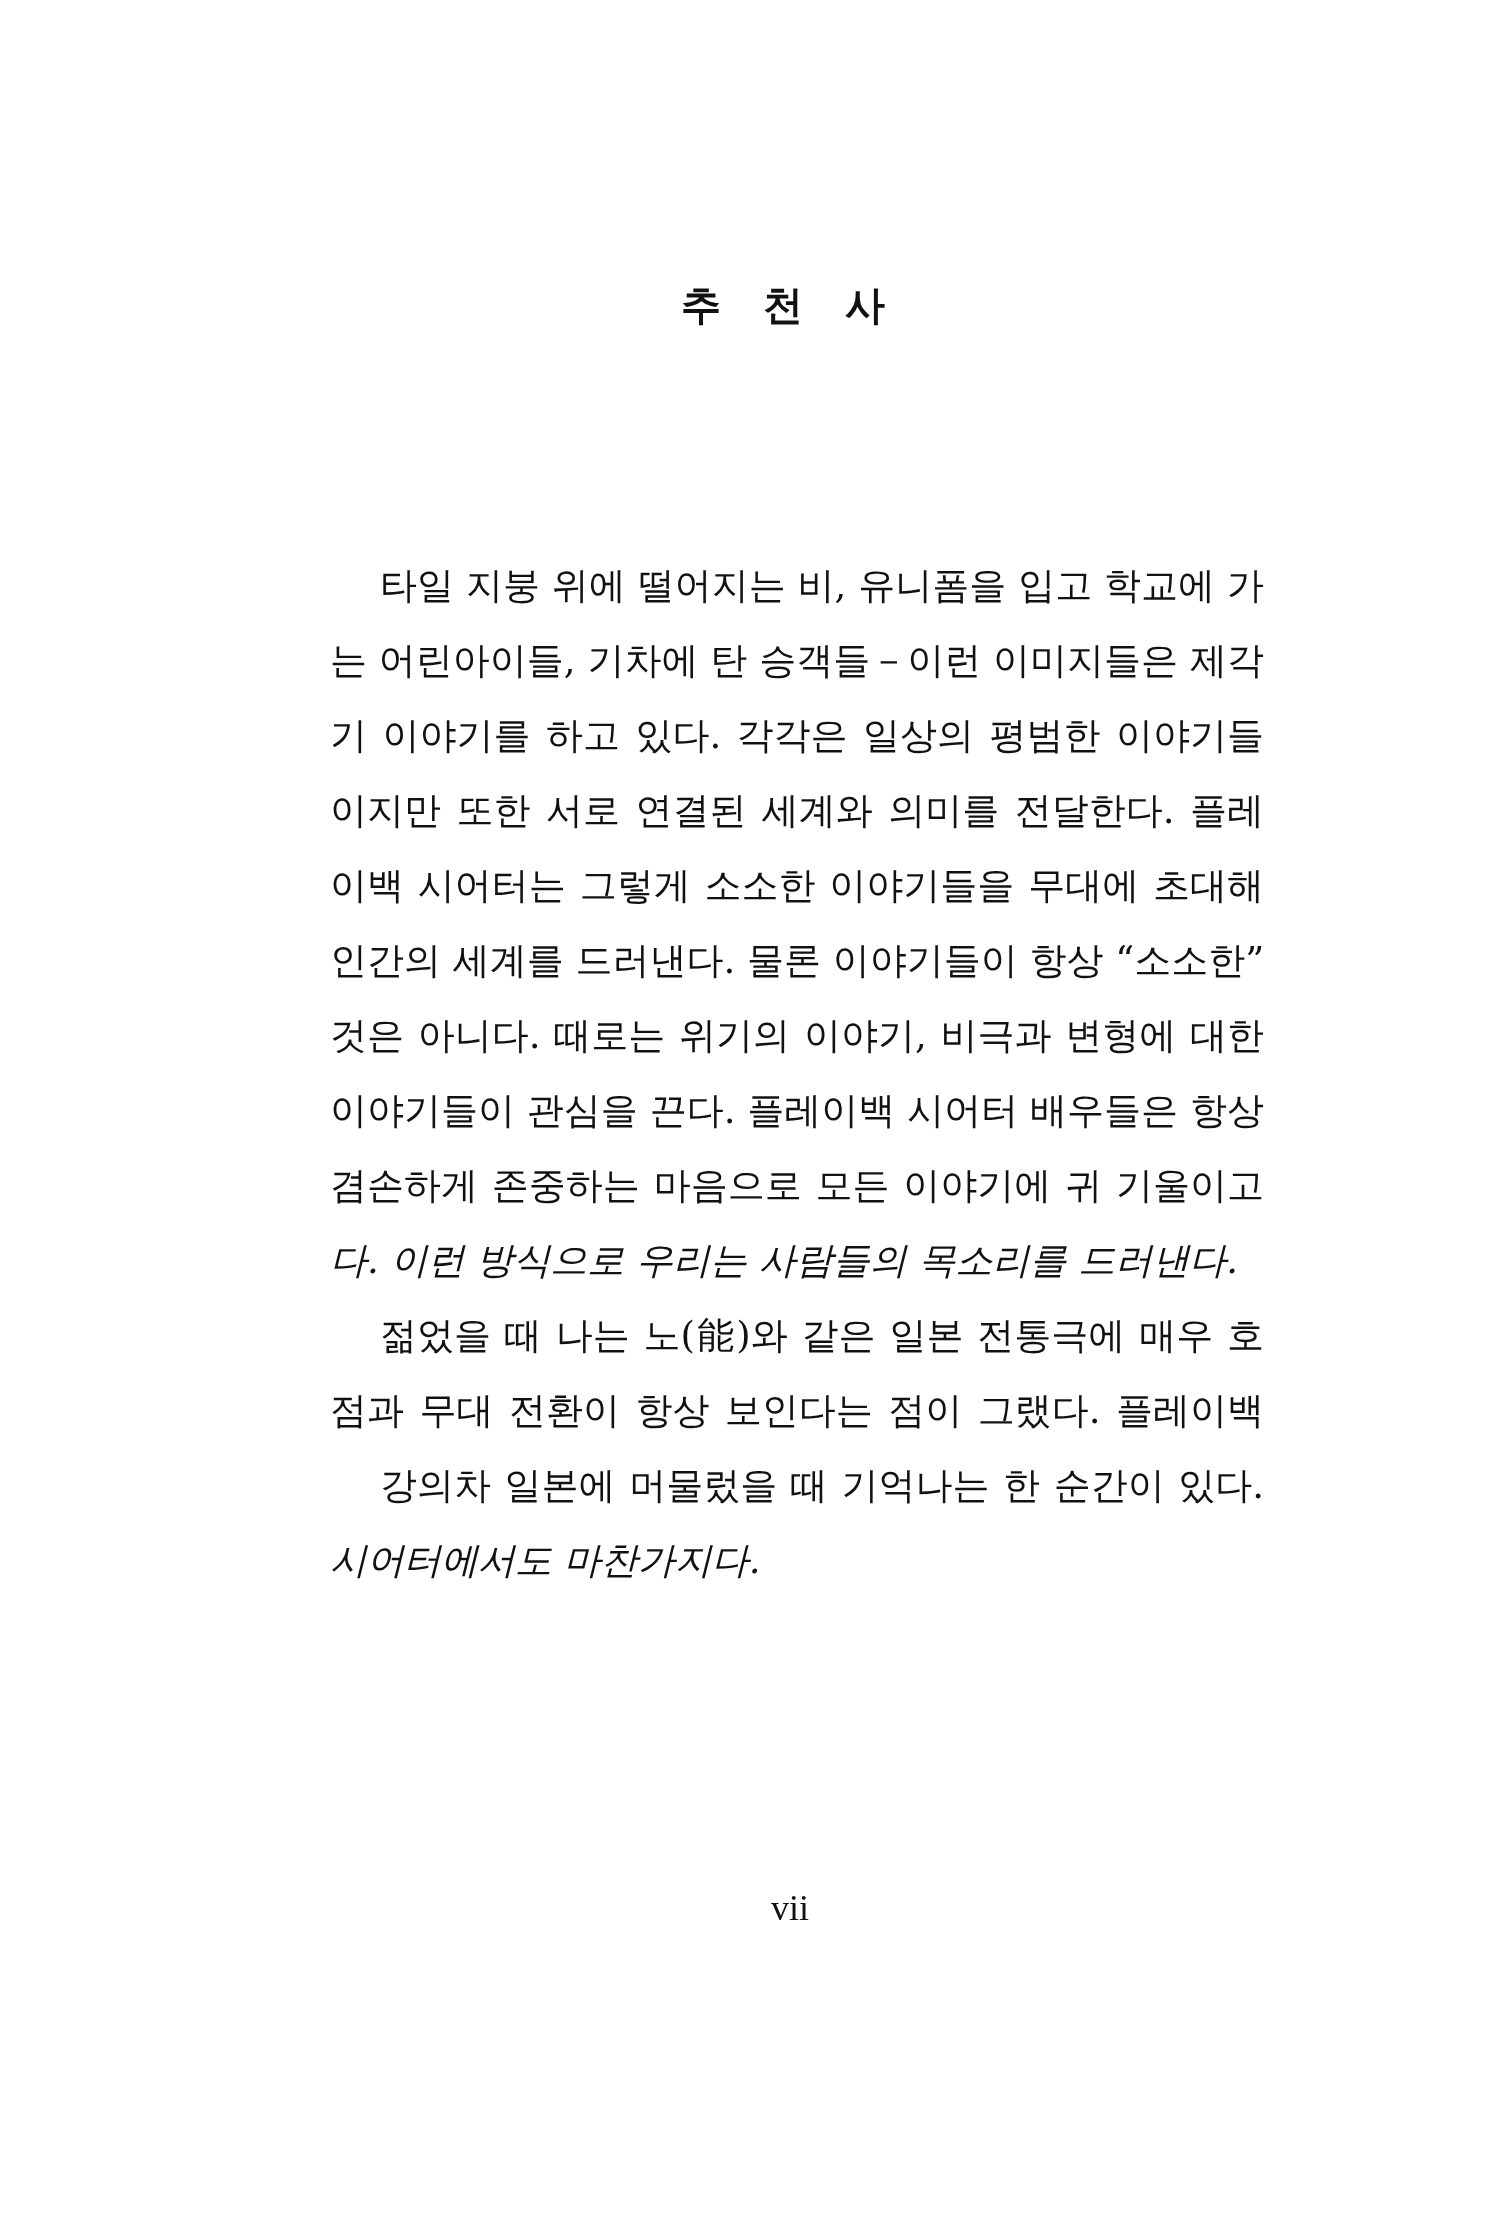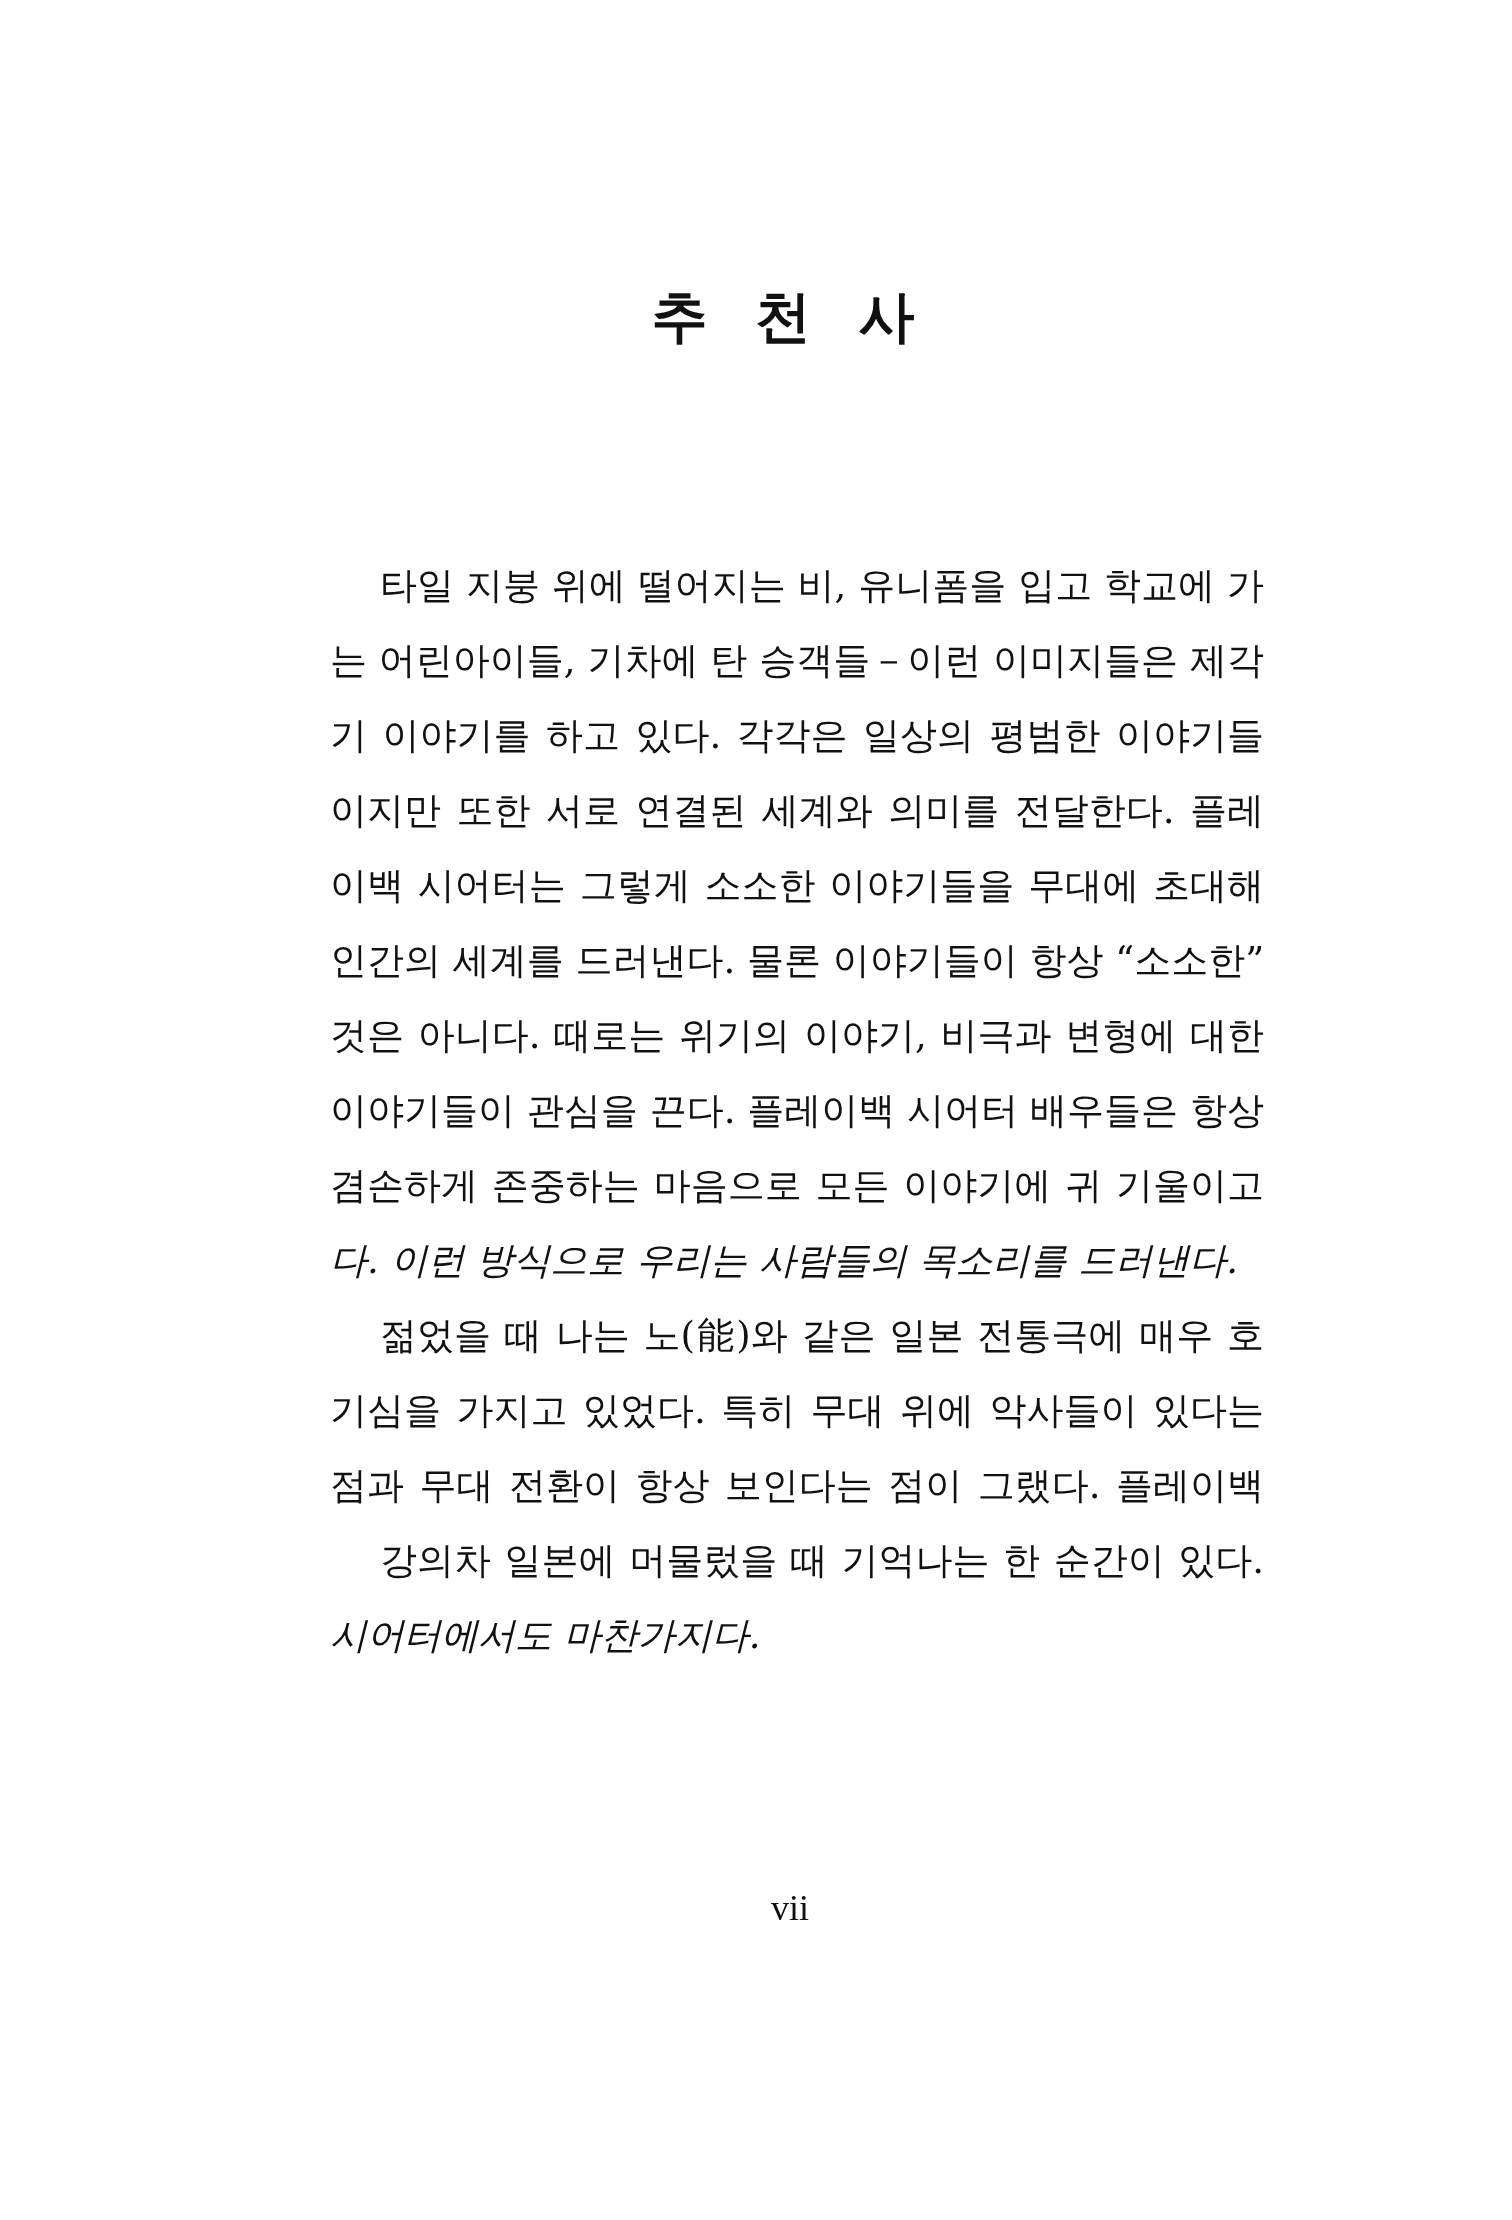--- a/index.html
+++ b/index.html
@@ -14,21 +14,21 @@
     overflow: hidden;
     color: #111111;
     font-family: "DejaVu Serif", "Liberation Serif", serif;
   }
   .page-title {
     position: absolute;
     top: 248px;
     left: 0;
     width: 1512px;
     text-align: center;
-    font-size: 56px;
+    font-size: 40px;
     letter-spacing: 14px;
     line-height: 60px;
     padding-left: 68px;
     box-sizing: border-box;
   }
   .body-text {
     position: absolute;
     top: 548px;
     left: 330px;
     width: 934px;
@@ -72,19 +72,18 @@
   <span class="line">는 어린아이들, 기차에 탄 승객들－이런 이미지들은 제각</span>
   <span class="line">기 이야기를 하고 있다. 각각은 일상의 평범한 이야기들</span>
   <span class="line">이지만 또한 서로 연결된 세계와 의미를 전달한다. 플레</span>
   <span class="line">이백 시어터는 그렇게 소소한 이야기들을 무대에 초대해</span>
   <span class="line">인간의 세계를 드러낸다. 물론 이야기들이 항상 “소소한”</span>
   <span class="line">것은 아니다. 때로는 위기의 이야기, 비극과 변형에 대한</span>
   <span class="line">이야기들이 관심을 끈다. 플레이백 시어터 배우들은 항상</span>
   <span class="line">겸손하게 존중하는 마음으로 모든 이야기에 귀 기울이고</span>
   <span class="line last">다. 이런 방식으로 우리는 사람들의 목소리를 드러낸다.</span>
   <span class="line indent">젊었을 때 나는 노(能)와 같은 일본 전통극에 매우 호</span>
-  <span class="line">기심을 가지고 있었다. 특히 무대 위에 악사들이 있다는</span>
   <span class="line">점과 무대 전환이 항상 보인다는 점이 그랬다. 플레이백</span>
   <span class="line indent">강의차 일본에 머물렀을 때 기억나는 한 순간이 있다.</span>
   <span class="line last">시어터에서도 마찬가지다.</span>
 </div>
 
 <div class="page-number">vii</div>
 
 </body></html>

